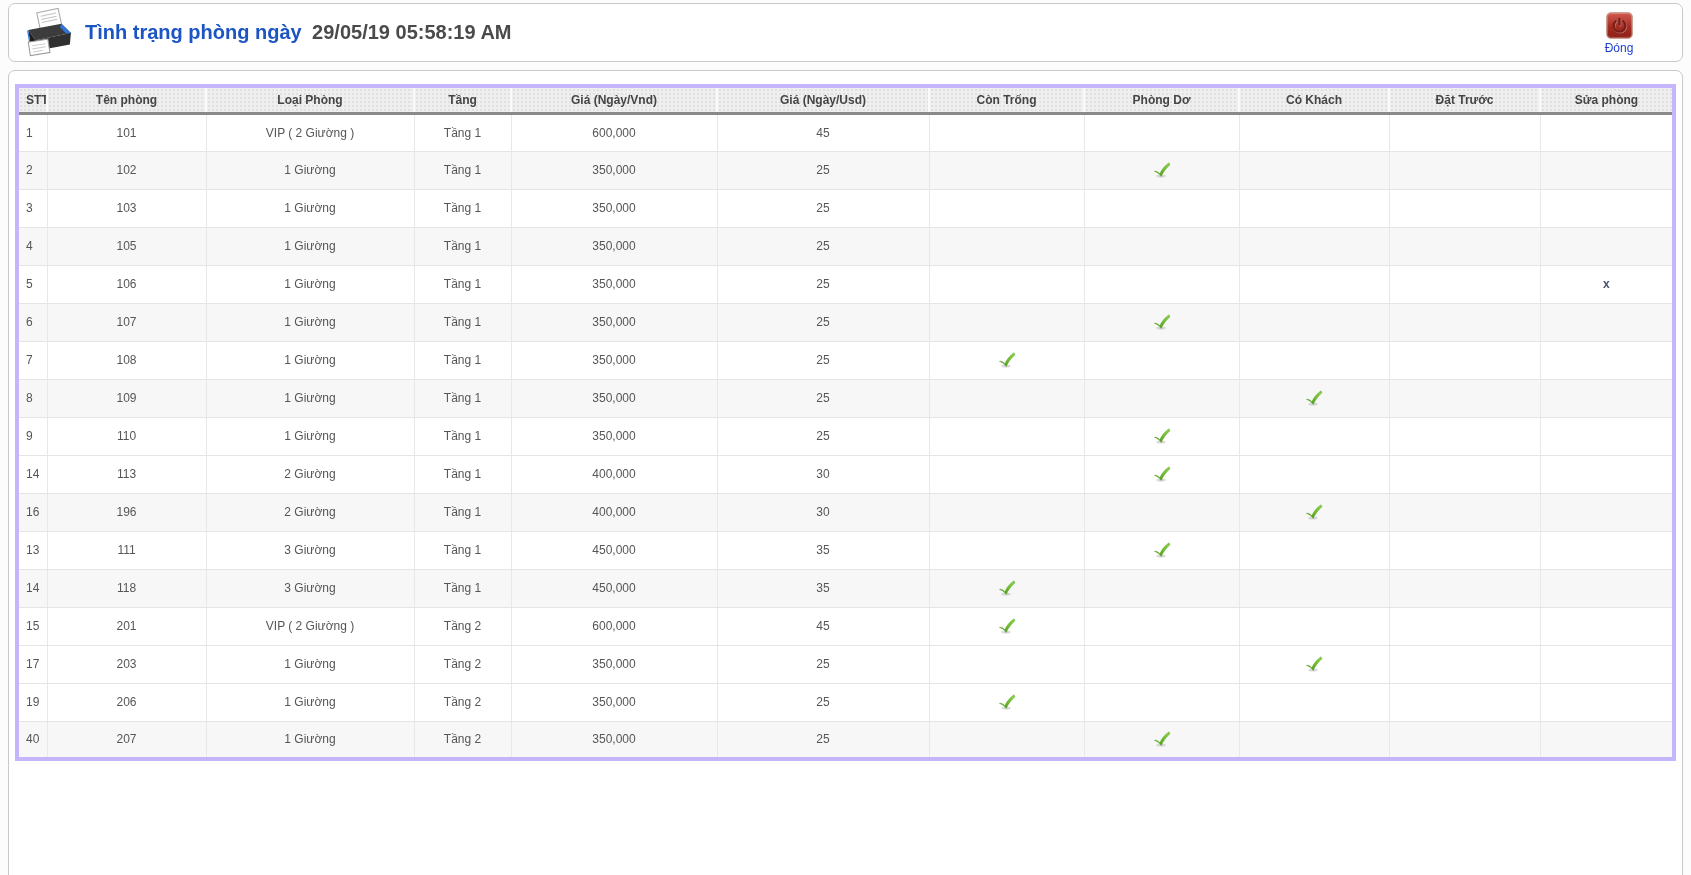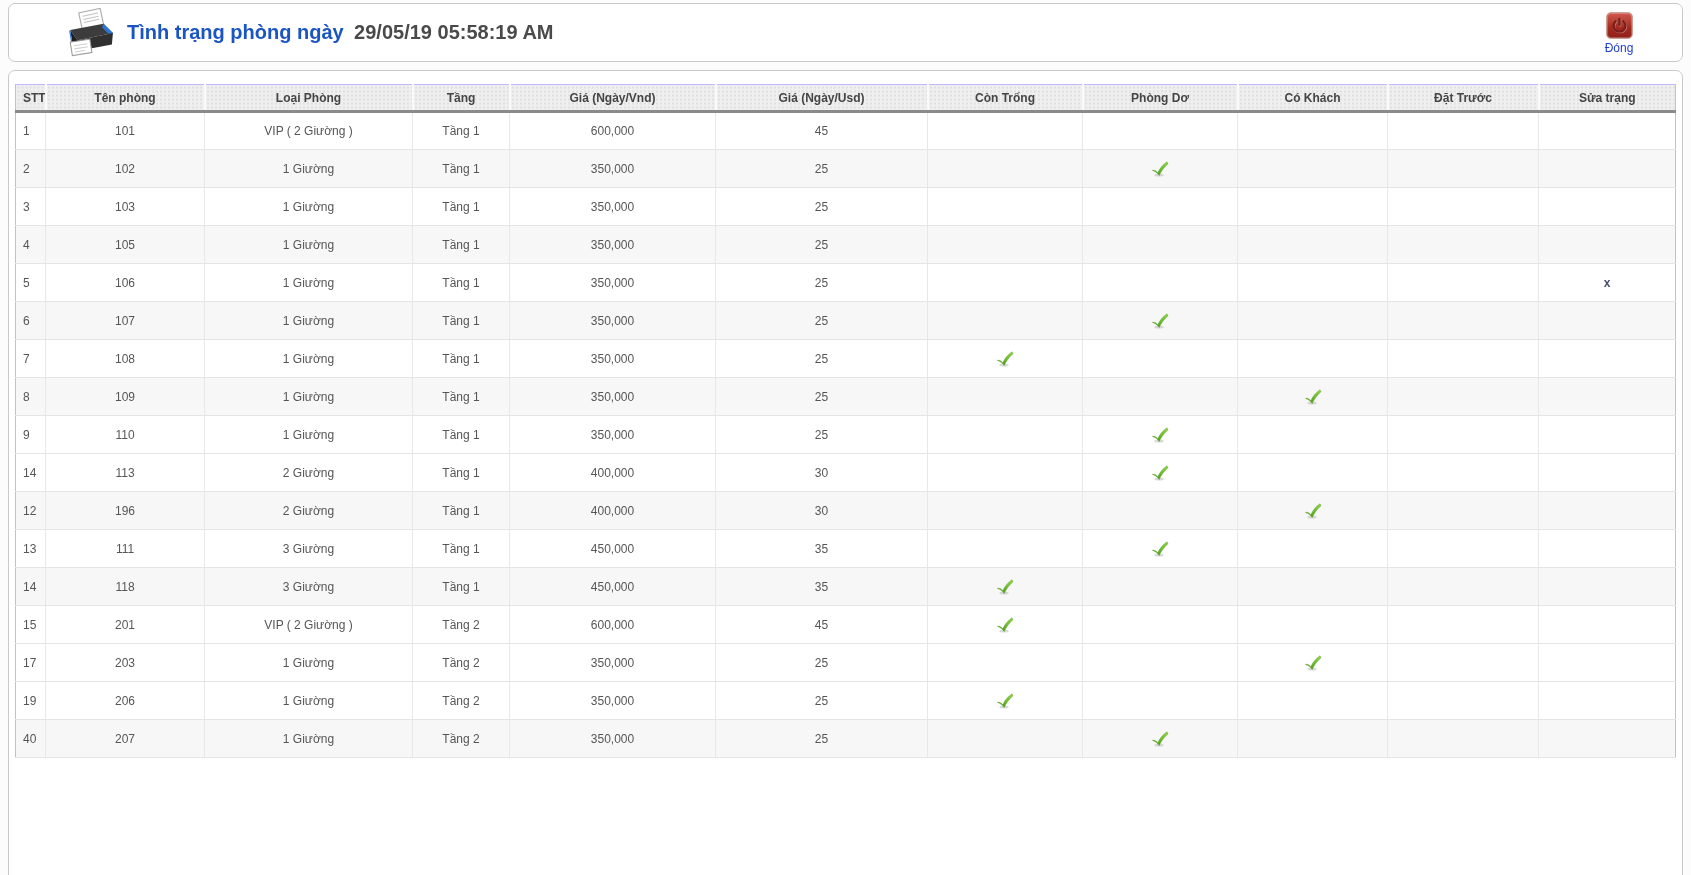--- a/index.html
+++ b/index.html
@@ -3,38 +3,38 @@
 <meta charset="utf-8">
 <style>
   * { margin:0; padding:0; box-sizing:border-box; }
   html,body { width:1691px; height:875px; overflow:hidden;
     background:#fcfcfc; font-family:"Liberation Sans", sans-serif; }
 
   .card { background:#fff; border:1px solid #c9c9c9; border-radius:7px;
     margin:0 8px; position:relative; }
 
   
-  .header-card { margin-top:3px; height:59px; display:flex; align-items:center;padding-left:42px; }
+  .header-card { margin-top:3px; height:59px; display:flex; align-items:center; }
   .printer-icon-wrap { width:60px; height:50px; margin-left:10px; flex:0 0 auto; cursor:pointer; }
   .title-wrap { margin-left:6px; white-space:nowrap; }
   .title-main { color:#1b55c4; font-size:20px; font-weight:bold; }
   .title-date { color:#4a4a4a; font-size:20px; font-weight:bold; margin-left:6px; }
   .close-wrap { position:absolute; right:46px; top:8px; width:34px;
     display:flex; flex-direction:column; align-items:center; cursor:pointer; }
   .power-btn { width:27px; height:27px; border-radius:5px;
     background:linear-gradient(#d05a50,#a42a20 60%,#8e211a);
     border:1px solid #caa193;
     box-shadow:inset 0 0 0 1px rgba(255,255,255,.25);
     display:flex; align-items:center; justify-content:center; }
   .close-label { color:#1f3fd0; font-size:12px; margin-top:2px; }
 
   
   .table-card { margin-top:8px; height:812px; padding:13px 6px 0 6px; }
   table { width:100%; border-collapse:collapse; table-layout:fixed;
-    border:1px solid #c4b5fd; }
+    border:4px solid #c4b5fd; }
   thead th {
     background-color:#efefef;
     background-image:radial-gradient(#e0e0e0 1px, transparent 1px);
     background-size:4px 4px;
     color:#454545; font-size:12px; font-weight:bold;
     height:27px; border-bottom:3px solid #8a8a8a;
     border-left:2px solid #fafafa; overflow:hidden; white-space:nowrap; }
   thead th:first-child { border-left:none; }
   tbody td { height:38px; font-size:12px; color:#565656; text-align:center;
     border-bottom:1px solid #e5e5e5; border-left:1px solid #e8e8e8;
@@ -121,21 +121,21 @@
         <th class="stt">STT</th>
         <th>Tên phòng</th>
         <th>Loại Phòng</th>
         <th>Tầng</th>
         <th>Giá (Ngày/Vnd)</th>
         <th>Giá (Ngày/Usd)</th>
         <th>Còn Trống</th>
         <th>Phòng Dơ</th>
         <th>Có Khách</th>
         <th>Đặt Trước</th>
-        <th>Sửa trạng</th>
+        <th>Sửa phòng</th>
       </tr>
     </thead>
     <tbody>
         <tr class="odd">
           <td class="stt">1</td>
           <td>101</td>
           <td>VIP ( 2 Giường )</td>
           <td>Tầng 1</td>
           <td>600,000</td>
           <td>45</td>
@@ -274,21 +274,21 @@
           <td></td>
           <td><svg class="check-icon" width="20" height="16" viewBox="0 0 20 16">
     <ellipse cx="9" cy="14" rx="4.6" ry="1.5" fill="#b9b9b9" opacity="0.55"></ellipse>
     <path d="M2.4 9.4 C4.4 8.8 6.4 9.8 7.8 11.8 C10.0 7.0 13.0 3.4 17.0 0.8 L18.0 2.8 C14.4 5.8 11.4 9.8 9.2 14.6 C7.4 11.6 5.0 10.2 2.4 9.4 Z" fill="url(#chk-g)" stroke="#4e9a1d" stroke-width="0.4"></path>
   </svg></td>
           <td></td>
           <td></td>
           <td></td>
         </tr>
         <tr class="even">
-          <td class="stt">12</td>
+          <td class="stt">16</td>
           <td>196</td>
           <td>2 Giường</td>
           <td>Tầng 1</td>
           <td>400,000</td>
           <td>30</td>
           <td></td>
           <td></td>
           <td><svg class="check-icon" width="20" height="16" viewBox="0 0 20 16">
     <ellipse cx="9" cy="14" rx="4.6" ry="1.5" fill="#b9b9b9" opacity="0.55"></ellipse>
     <path d="M2.4 9.4 C4.4 8.8 6.4 9.8 7.8 11.8 C10.0 7.0 13.0 3.4 17.0 0.8 L18.0 2.8 C14.4 5.8 11.4 9.8 9.2 14.6 C7.4 11.6 5.0 10.2 2.4 9.4 Z" fill="url(#chk-g)" stroke="#4e9a1d" stroke-width="0.4"></path>

